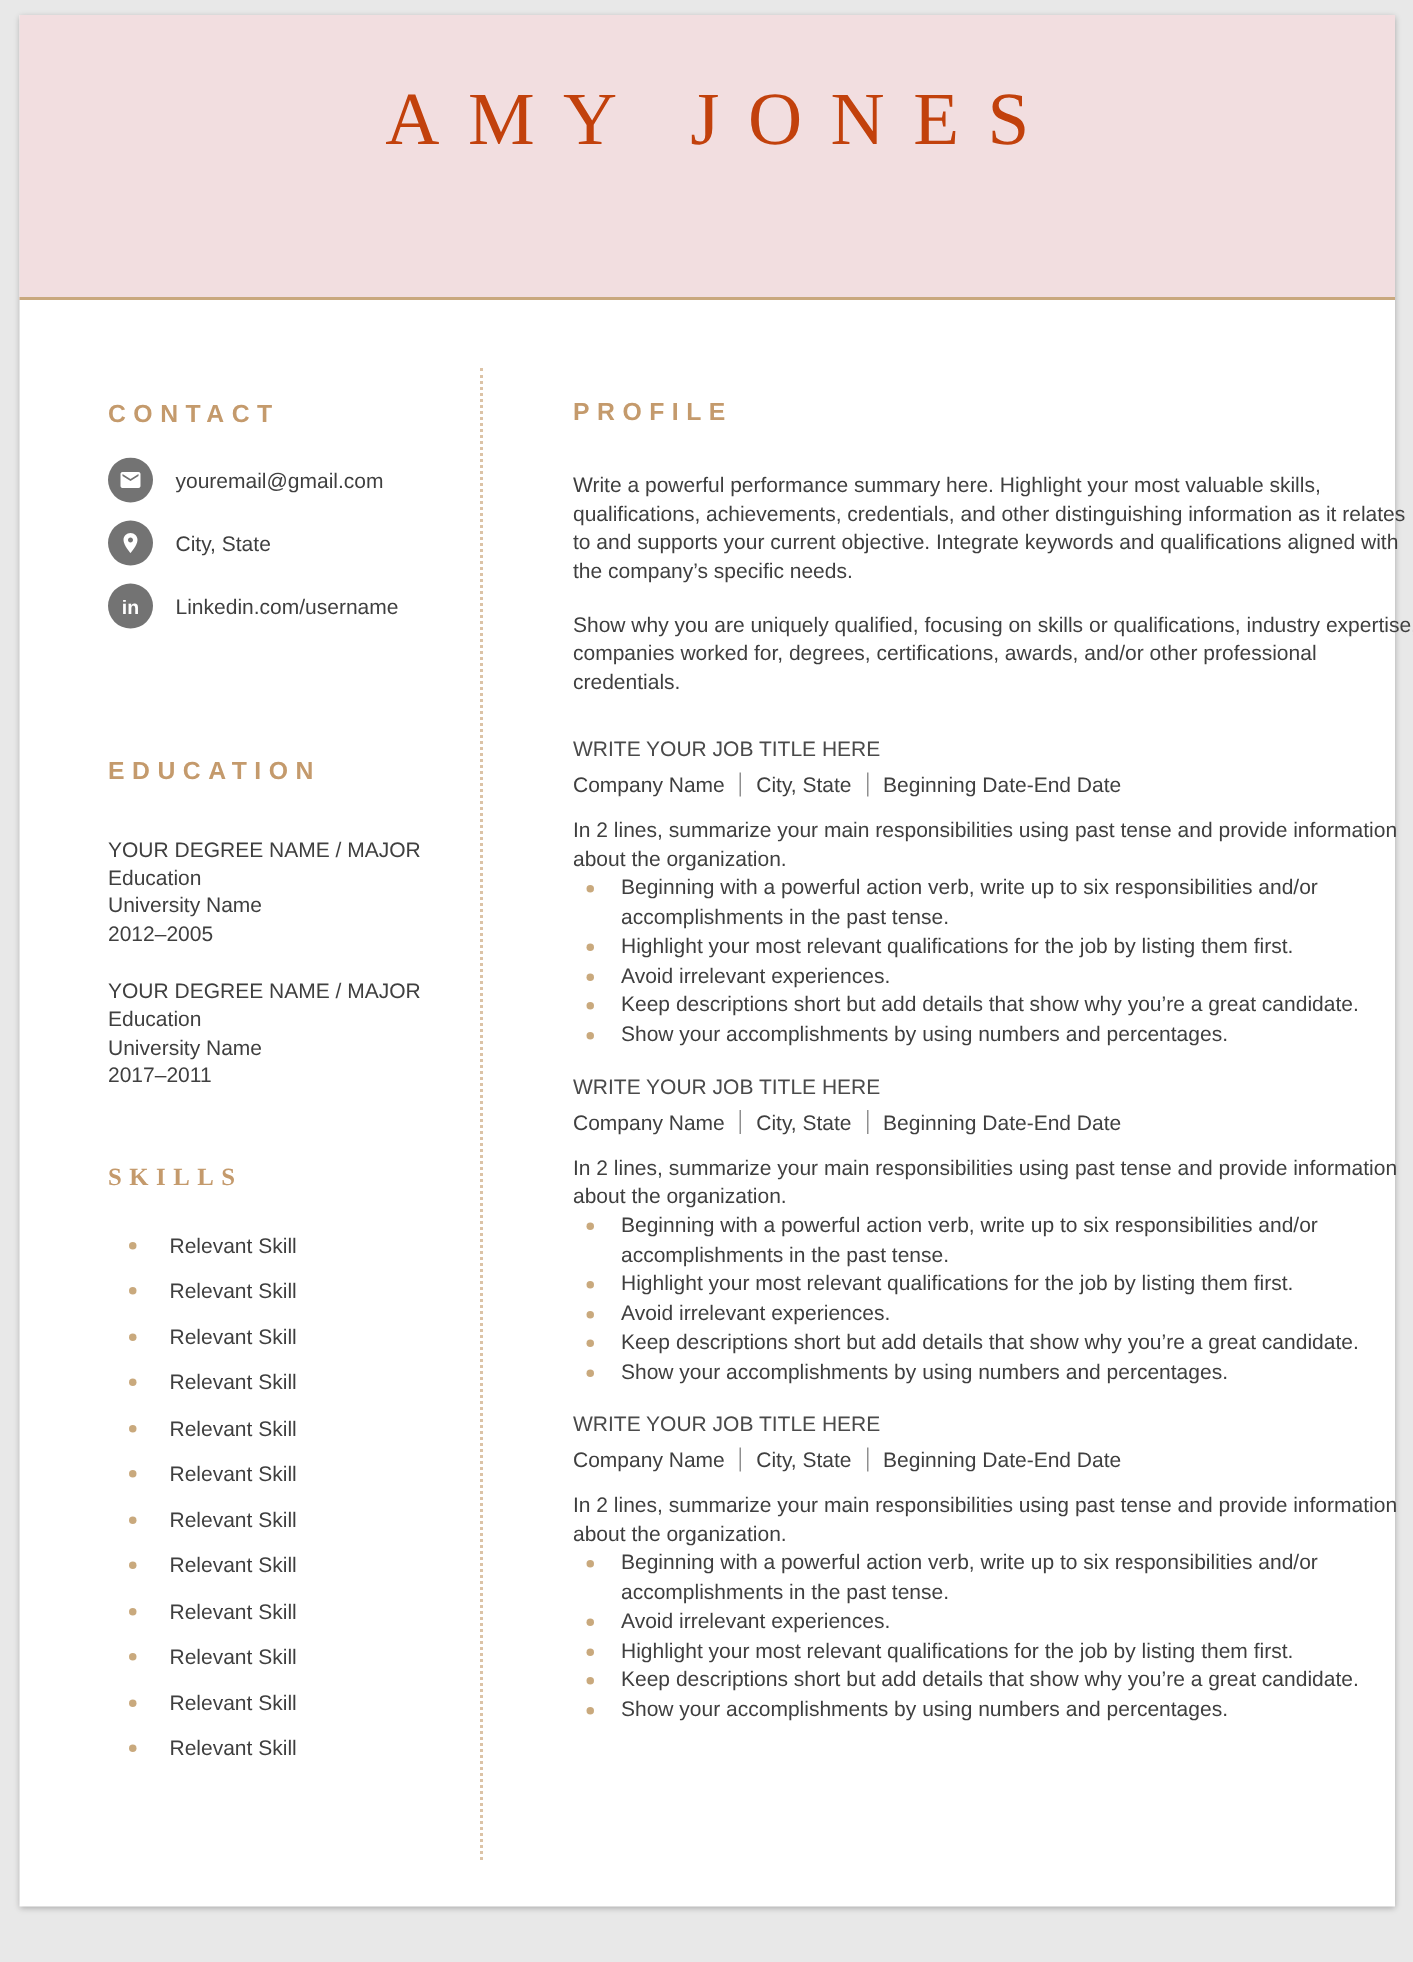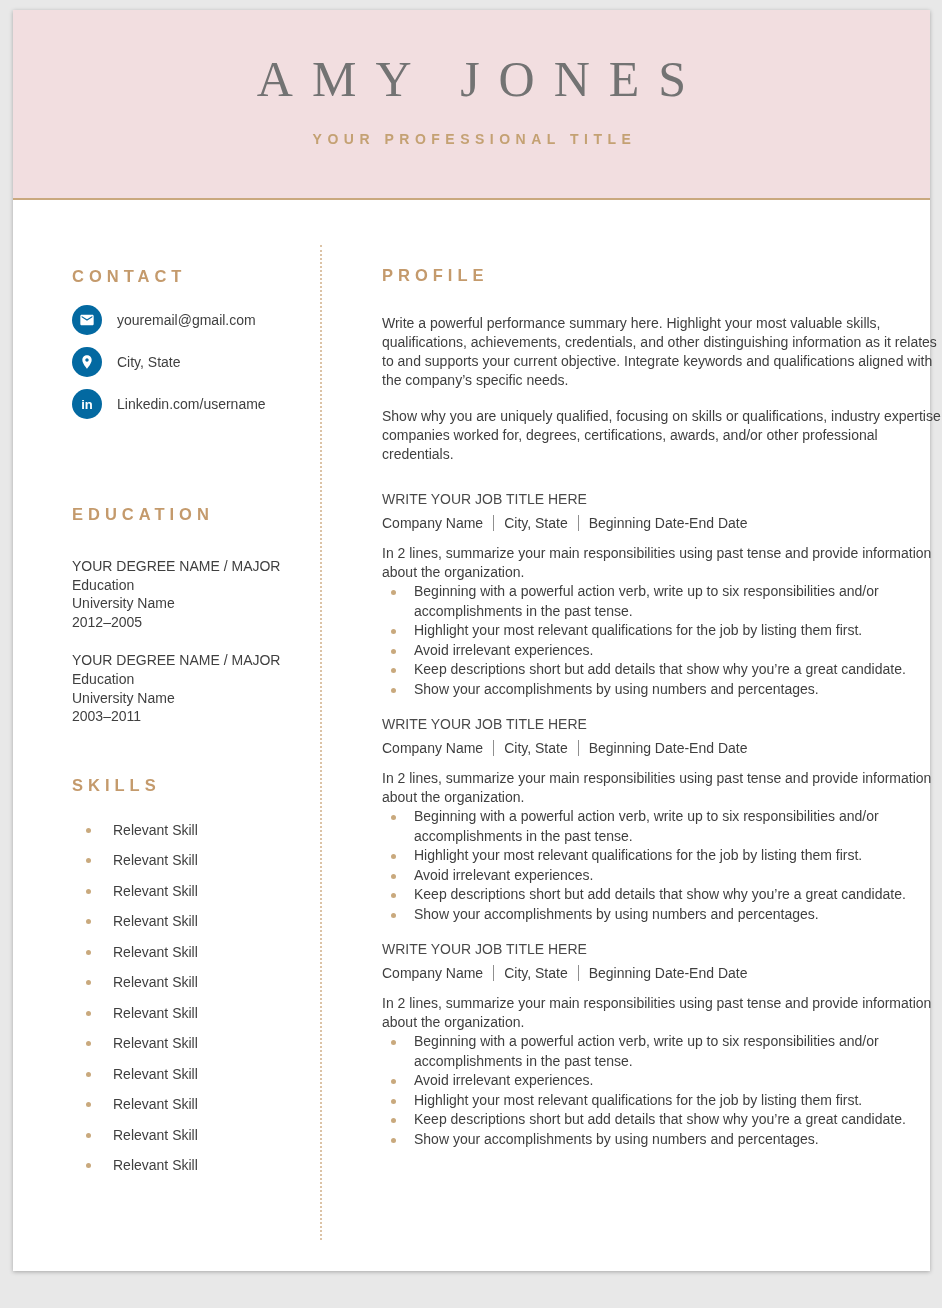--- a/index.html
+++ b/index.html
@@ -21,21 +21,21 @@
     height:190px;
     background:#f2dee0;
     border-bottom:2px solid #c9a87e;
     text-align:center;
   }
   .name {
     padding-top:44px; padding-left:19px;
     font-family:"Liberation Serif", serif;
     font-size:50px; font-weight:400; line-height:1;
     letter-spacing:19px;
-    color:#737373;
+    color:#c2410c;
     white-space:nowrap;
   }
   .prof-title {
     margin-top:27px; padding-left:6px;
     font-size:14px; font-weight:bold;
     letter-spacing:5.5px;
     color:#c4a173;
   }
   
   .left-col  { position:absolute; left:59px;  top:235px; width:218px; }
@@ -48,32 +48,32 @@
     color:#c49a6c;
     line-height:18px;
   }
   .body-text { font-size:14px; color:#3f3f3f; line-height:19px; }
   
   .contact-heading { margin-top:22px; }
   .contact-list { margin-top:20px; height:152px; overflow:hidden; }
   .contact-row { display:flex; align-items:center; height:30px; margin-bottom:12px; }
   .circle-icon {
     flex:0 0 30px; width:30px; height:30px; border-radius:50%;
-    background:#0369a1; color:#ffffff;
+    background:#737373; color:#ffffff;
     display:flex; align-items:center; justify-content:center;
   }
   .circle-icon svg { width:16px; height:16px; fill:#ffffff; }
   .circle-icon.linkedin { font-size:13px; font-weight:bold; letter-spacing:0; }
   .contact-value { margin-left:15px; font-size:14px; color:#3f3f3f; }
   
   .education-heading { margin-top:48px; }
   .edu-entry { margin-top:34px; font-size:14px; color:#3f3f3f; line-height:18.6px; }
   .edu-entry + .edu-entry { margin-top:20px; }
   
-  .skills-heading { margin-top:50px; }
+  .skills-heading { margin-top:50px;font-family:Liberation Serif, serif; }
   .skills-list { margin-top:27px; list-style:none; }
   .skill-item { position:relative; padding-left:41px; line-height:19px;
                 margin-bottom:11.5px; font-size:14px; color:#3f3f3f; }
   .skill-item .dot {
     position:absolute; left:14px; top:7px;
     width:5px; height:5px; border-radius:50%; background:#c9a97d;
   }
   
   .profile-heading { margin-top:21px; }
   .profile-p1 { margin-top:30px; }
@@ -96,21 +96,20 @@
     width:5px; height:5px; border-radius:50%; background:#c9a97d;
   }
 </style>
 </head>
 <body>
 
 <div class="page">
 
   <div class="header">
     <div class="name">AMY JONES</div>
-    <div class="prof-title">YOUR PROFESSIONAL TITLE</div>
   </div>
 
   <div class="divider"></div>
 
   <div class="left-col">
 
     <div class="section-heading contact-heading">CONTACT</div>
     <div class="contact-list">
       <div class="contact-row">
         <span class="circle-icon">
@@ -138,21 +137,21 @@
     <div class="edu-entry">
       <div>YOUR DEGREE NAME / MAJOR</div>
       <div>Education</div>
       <div>University Name</div>
       <div>2012–2005</div>
     </div>
     <div class="edu-entry">
       <div>YOUR DEGREE NAME / MAJOR</div>
       <div>Education</div>
       <div>University Name</div>
-      <div>2003–2011</div>
+      <div>2017–2011</div>
     </div>
 
     <div class="section-heading skills-heading">SKILLS</div>
     <ul class="skills-list">
 
         <li class="skill-item">
           <span class="dot"></span>
           <span>Relevant Skill</span>
         </li>
 

